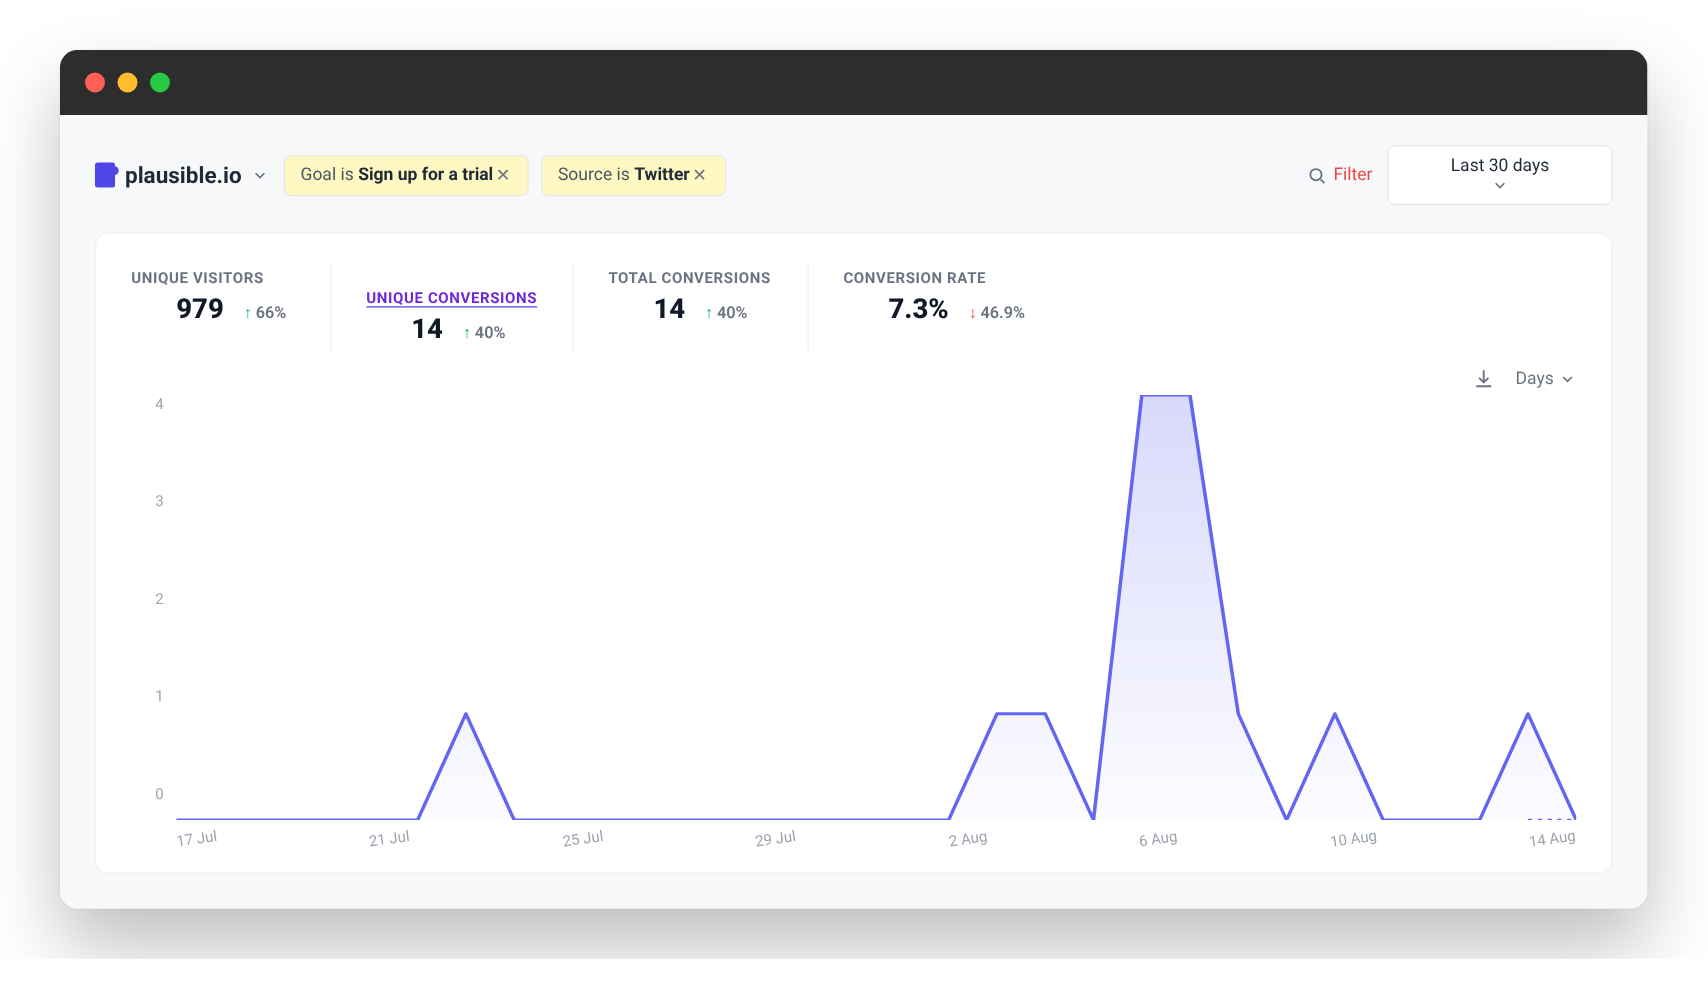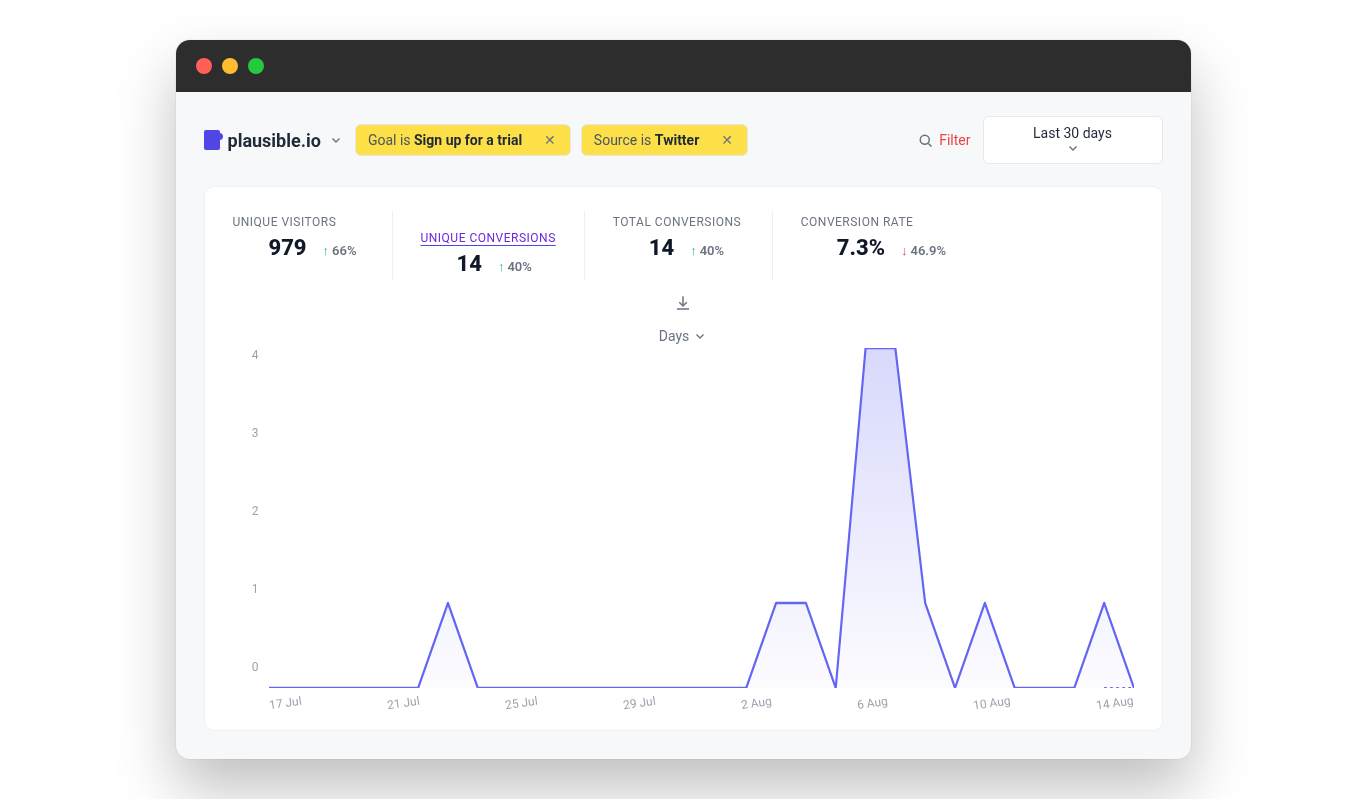--- a/index.html
+++ b/index.html
@@ -5,21 +5,21 @@
   * { box-sizing: border-box; margin: 0; padding: 0; }
   body {
     font-family: -apple-system, BlinkMacSystemFont, "Segoe UI", Roboto, "Helvetica Neue", Arial, sans-serif;
     background: #fff;
     display: flex;
     justify-content: center;
     align-items: flex-start;
     padding: 40px 20px;
   }
   .window {
-    width: 1015px;
+    width: 1270px;
     background: #f7f8fa;
     border-radius: 14px;
     overflow: hidden;
     box-shadow: 0 30px 60px rgba(0,0,0,0.25), 0 0 0 1px rgba(0,0,0,0.03);
   }
   .titlebar {
     background: #2d2d2d;
     height: 52px;
     display: flex;
     align-items: center;
@@ -52,27 +52,27 @@
     width: 16px; height: 20px;
     background: #4f46e5;
     border-radius: 2px;
     position: relative;
   }
   .logo::before {
     content:""; position:absolute; right:-3px; top:3px;
     width:7px; height:7px; background:#4f46e5; border-radius:50%;
   }
   .chip {
-    background: #fde047;
+    background: #fef9c3;
     border: 1px solid #e5e7eb;
     border-radius: 6px;
     padding: 7px 12px;
     display: flex;
     align-items: flex-start;
-    gap: 20px;
+    gap: 0;
     font-size: 14px;
     color: #4b5563;
     cursor: pointer;
   }
   .chip strong { color: #1f2937; font-weight: 700; }
   .chip-x { font-size: 14px; color: #6b7280; cursor: pointer; padding:0 2px; }
   .spacer { flex: 1; }
   .filter-link {
     display:flex; align-items:center; gap:6px;
     color:#ef4444; font-size:14px; cursor:pointer;
@@ -92,38 +92,38 @@
   .stats-row { display:flex; }
   .stat {
     padding: 4px 28px 4px 0;
     border-right: 1px solid #eef0f3;
     margin-right: 28px;
     min-width: 160px;
     cursor: pointer;
   }
   .stat:last-child { border-right:none; margin-right:0; }
   .stat-label {
-    font-size: 12px; font-weight:400; letter-spacing:0.5px;
+    font-size: 12px; font-weight:700; letter-spacing:0.5px;
     color:#6b7280; text-transform:uppercase; margin-bottom:6px;
     white-space:nowrap;
   }
   .stat-active .stat-label {
     color:#6d28d9; text-decoration: underline; text-decoration-color:#4f46e5;
     text-underline-offset: 3px;
     margin-top: 16px;
   }
   .stat-value-row { display:flex; align-items:baseline; gap:16px; }
   .stat-value { font-size:22px; font-weight:800; color:#111827;margin-left:36px; }
   .stat-delta { font-size:13px; font-weight:600; display:flex; align-items:center; gap:3px;}
   .delta-up { color:#10b981; }
   .delta-down { color:#ef4444; }
   .delta-text { color:#6b7280; }
   .chart-header {
     display:flex; justify-content:flex-end; align-items:center;
-    gap:16px; margin: 14px 0 4px 0; color:#6b7280; font-size:14px;flex-direction:column;
+    gap:16px; margin: 14px 0 4px 0; color:#6b7280; font-size:14px;
   }
   .interval-picker { display:flex; align-items:center; gap:4px; cursor:pointer; }
   .download-icon { cursor:pointer; display:flex; }
   svg.chev { width:14px; height:14px; }
   .chart-wrap { position:relative; }
   .y-axis {
     position:absolute; left:0; top:0; bottom:36px; width:32px;
     display:flex; flex-direction:column; justify-content:space-between;
     align-items:flex-end; padding-right:6px;
     color:#9ca3af; font-size:12px;

